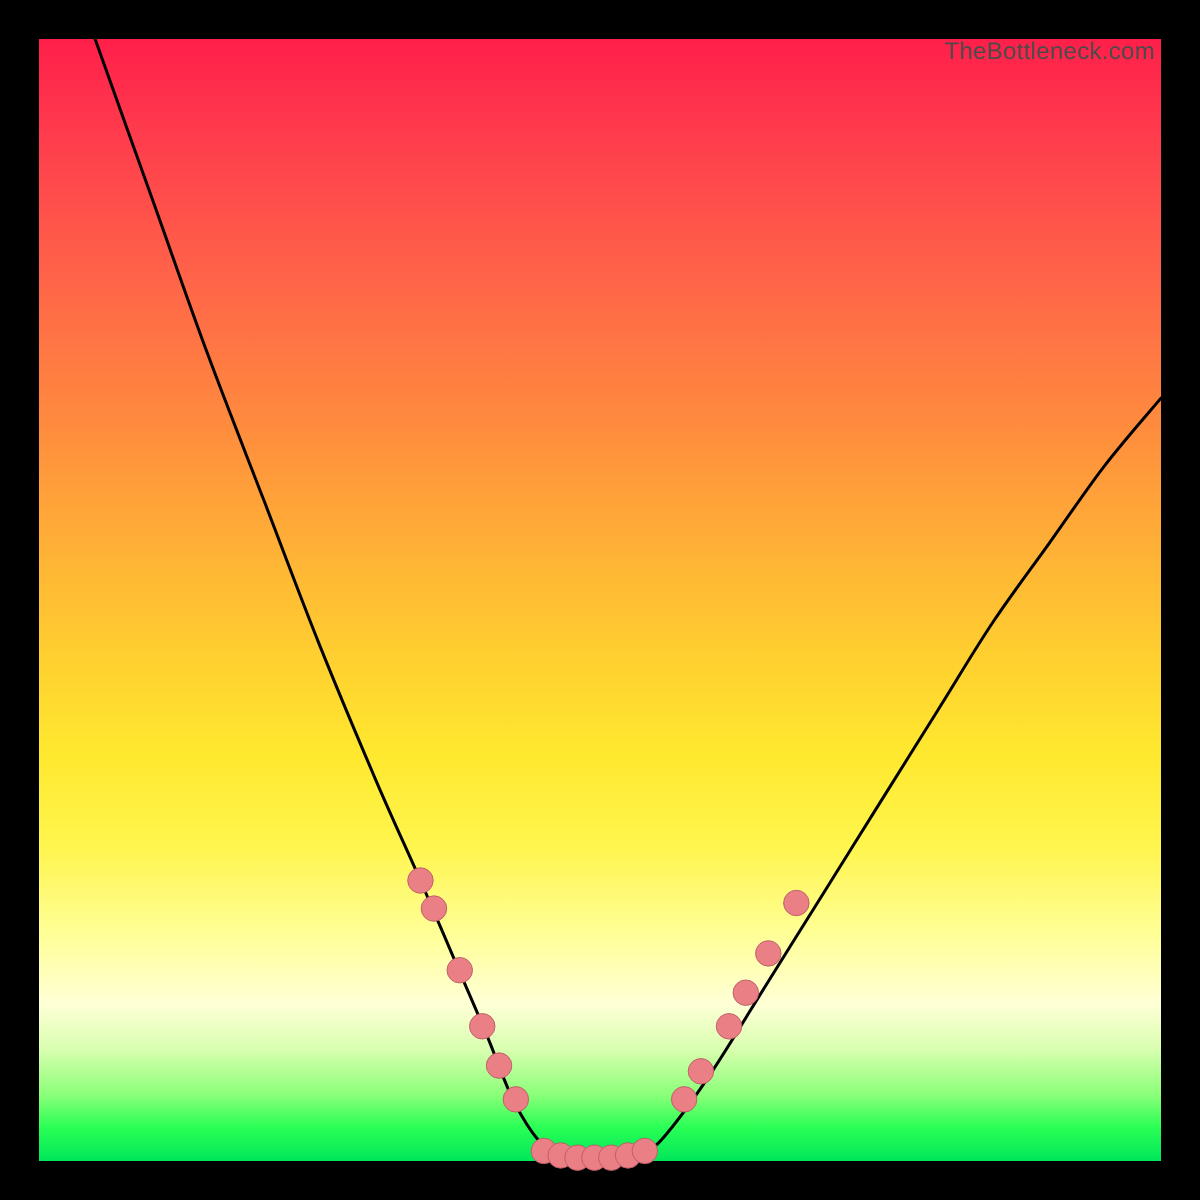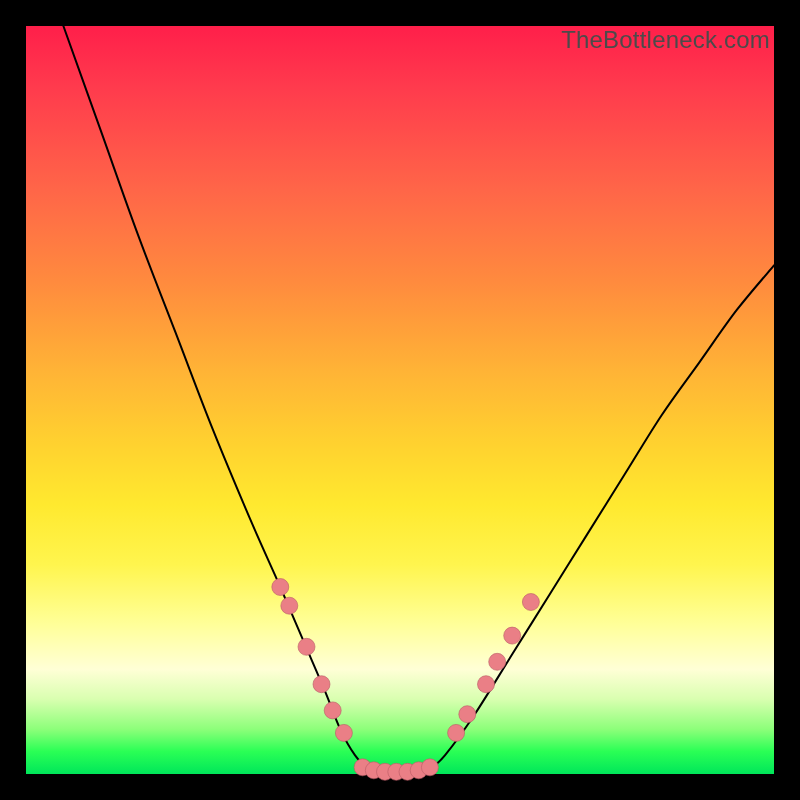--- a/index.html
+++ b/index.html
@@ -42,21 +42,21 @@
       #2aff55 97%,
       #00e65a 100%
     );
   }
   .watermark {
     position: absolute;
     top: 26px;
     right: 26px;
     padding: 0 4px;
     color: #4b4b4b;
-    font-size: 24px;
+    font-size: 16px;
     font-weight: 500;
     letter-spacing: 0.2px;
     pointer-events: none;
     user-select: none;
   }
   svg.overlay {
     position: absolute;
     left: 0;
     top: 0;
     width: 748px;

